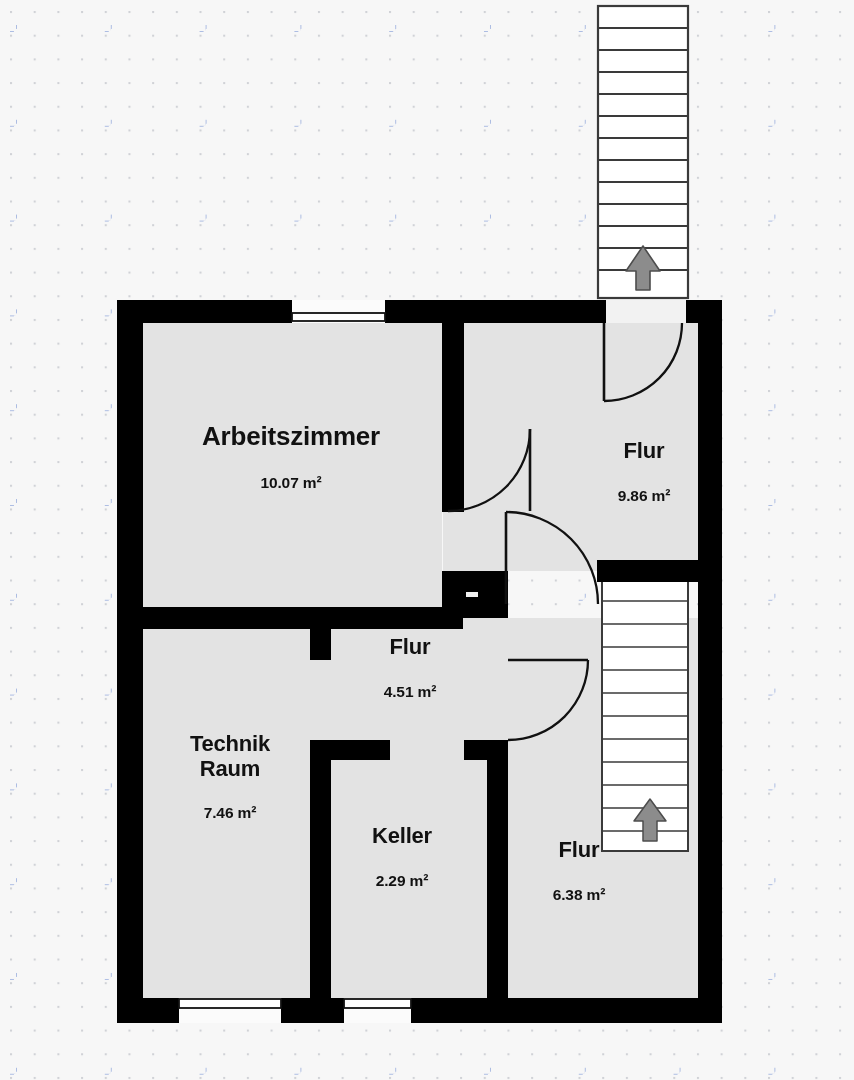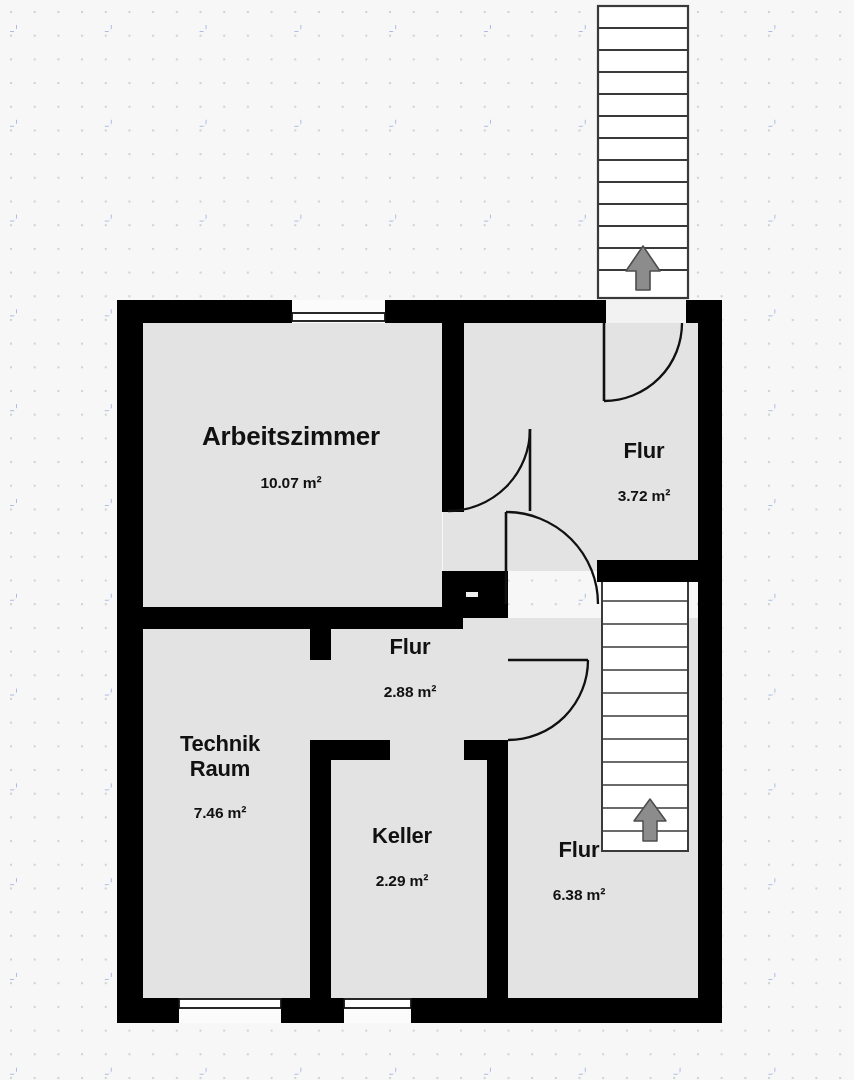--- a/index.html
+++ b/index.html
@@ -209,29 +209,29 @@
     <rect x="466" y="592" width="12" height="5" fill="#f0f0f0"></rect>
   </svg>
 
   <div class="room-label big" style="left:291px; top:457px; transform:translate(-50%,-50%);">
     <div class="room-name">Arbeitszimmer</div>
     <div class="room-area">10.07 m²</div>
   </div>
 
   <div class="room-label" style="left:644px; top:472px; transform:translate(-50%,-50%);">
     <div class="room-name">Flur</div>
-    <div class="room-area">3.72 m²</div>
+    <div class="room-area">9.86 m²</div>
   </div>
 
   <div class="room-label" style="left:410px; top:668px; transform:translate(-50%,-50%);">
     <div class="room-name">Flur</div>
-    <div class="room-area">2.88 m²</div>
-  </div>
-
-  <div class="room-label" style="left:220px; top:777px; transform:translate(-50%,-50%);">
+    <div class="room-area">4.51 m²</div>
+  </div>
+
+  <div class="room-label" style="left:230px; top:777px; transform:translate(-50%,-50%);">
     <div class="room-name">Technik
 Raum</div>
     <div class="room-area">7.46 m²</div>
   </div>
 
   <div class="room-label" style="left:402px; top:857px; transform:translate(-50%,-50%);">
     <div class="room-name">Keller</div>
     <div class="room-area">2.29 m²</div>
   </div>
 

